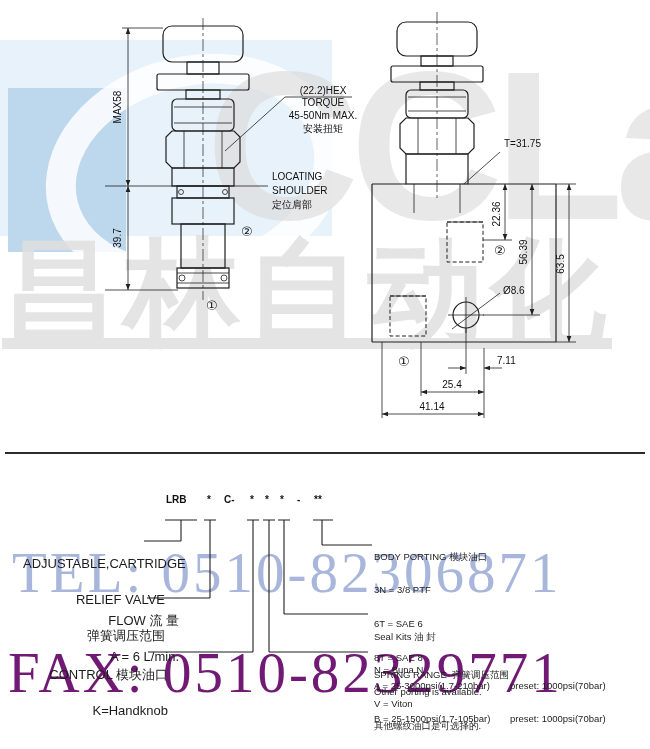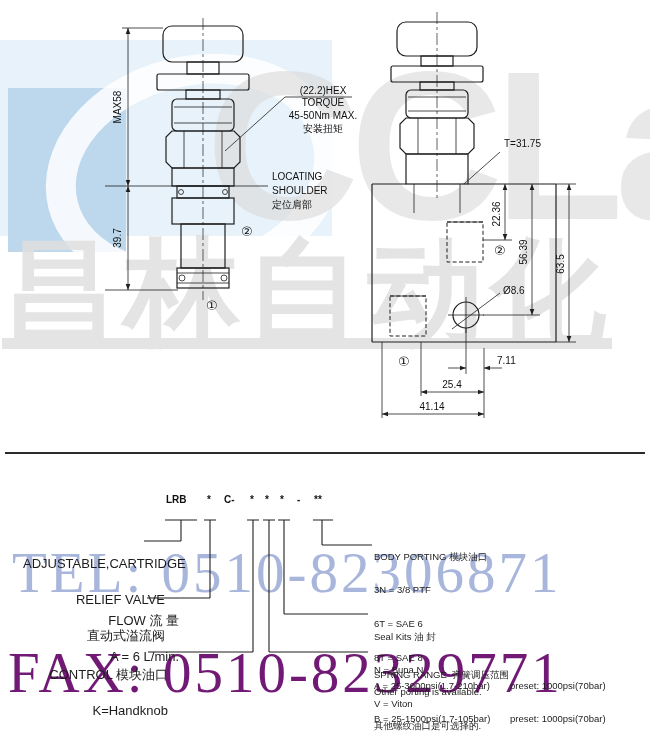--- a/index.html
+++ b/index.html
@@ -204,21 +204,21 @@
   <span class="codepart" style="left:224px">C-</span>
   <span class="codepart" style="left:250px">*</span>
   <span class="codepart" style="left:265px">*</span>
   <span class="codepart" style="left:280px">*</span>
   <span class="codepart" style="left:297px">-</span>
   <span class="codepart" style="left:314px">**</span>
 
   <div class="lbl r" style="left:0;top:534px;width:142px">
     <div>ADJUSTABLE,CARTRIDGE</div>
     <div>RELIEF VALVE</div>
-    <div>直动式溢流阀</div>
+    <div>弹簧调压范围</div>
   </div>
   <div class="lbl r" style="left:8px;top:591px;width:148px">
     <div>FLOW 流 量</div>
     <div>A = 6 L/min.</div>
   </div>
   <div class="lbl r" style="left:0;top:645px;width:145px">
     <div>CONTROL 模块油口</div>
     <div>K=Handknob</div>
   </div>
 

